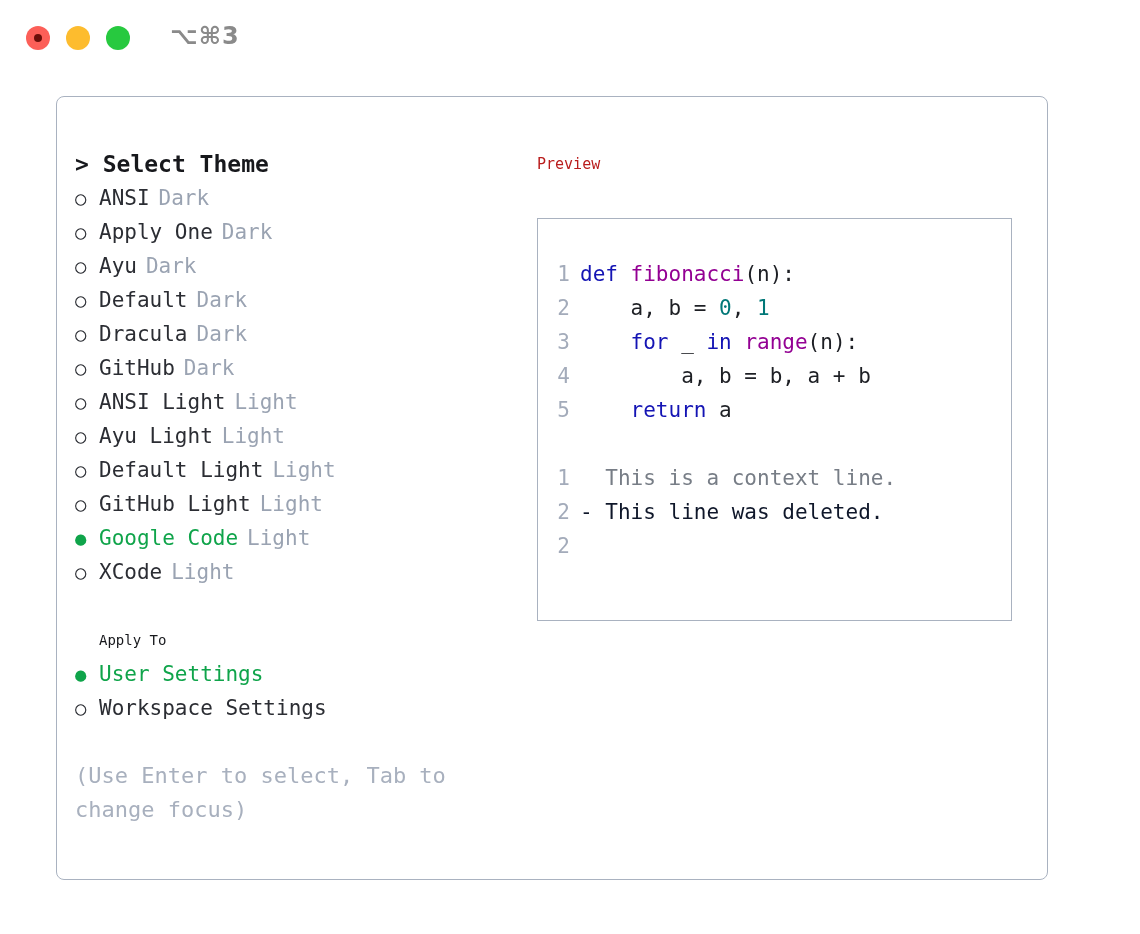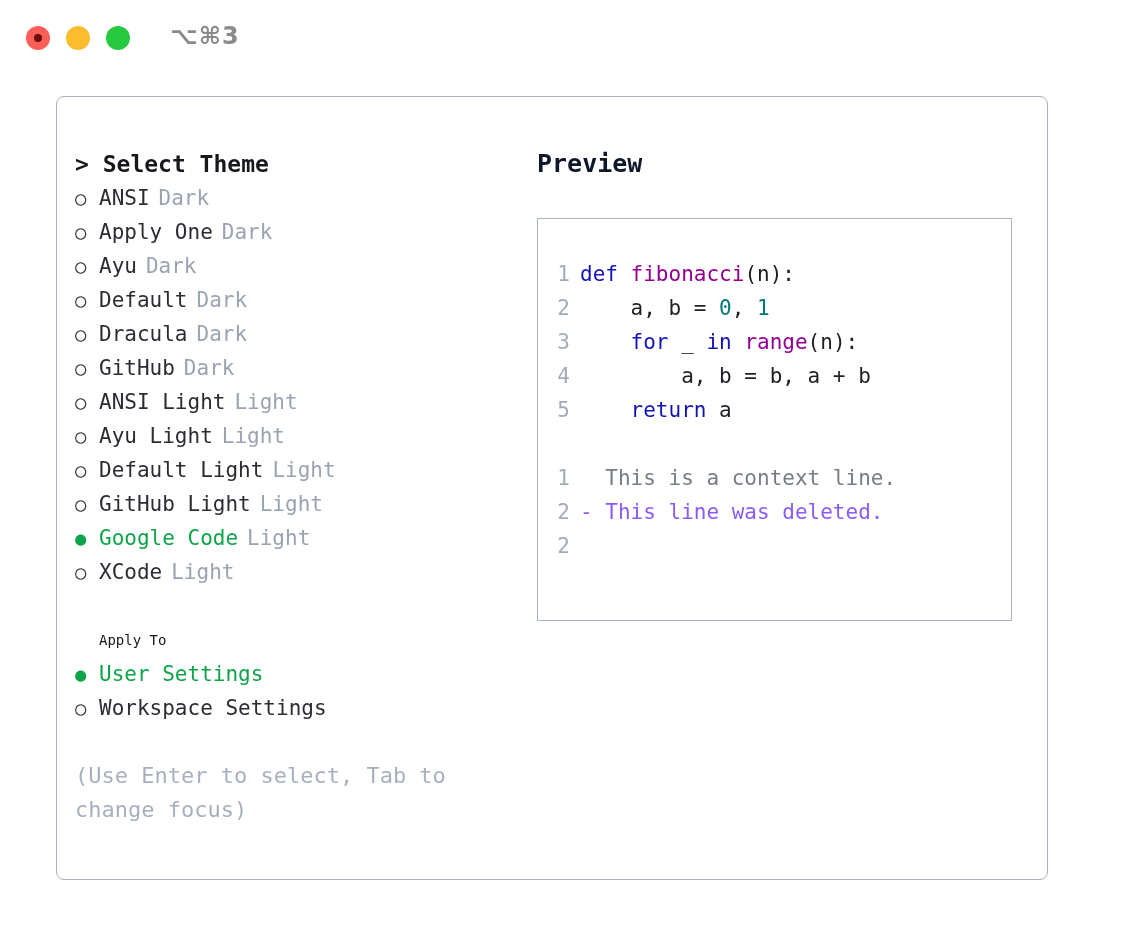--- a/index.html
+++ b/index.html
@@ -143,23 +143,23 @@
   }
 
   
   .right-pane {
     position: absolute;
     left: 480px;
     top: 50px;
     width: 490px;
   }
   .preview-title {
-    font-size: 25px;
-    font-weight: 700;
-    color: #0f172a;
+    font-size: 15px;
+    font-weight: 400;
+    color: #b91c1c;
     line-height: 34px;
     white-space: pre;
   }
   .preview-box {
     margin-top: 37px;
     width: 475px;
     height: 403px;
     border: 1.5px solid #a9b2c0;
     background: #ffffff;
     box-sizing: border-box;
@@ -185,21 +185,21 @@
   .code-text { color: #1d1f24; text-align: center; }
 
   .tok-kw   { color: #1414b4; }
   .tok-fn   { color: #930093; }
   .tok-num  { color: #007777; }
   .tok-plain{ color: #1d1f24; }
 
   .blank-line { height: 34px; }
 
   .diff-ctx { color: #777d86; }
-  .diff-del { color: #8b5cf6; }
+  .diff-del { color: #0f172a; }
   .diff-add { color: #11bb11; }
 </style>
 </head>
 <body>
 
 <div class="window">
 
   <div class="titlebar">
     <div class="dots">
       <span class="dot dot-red"></span>

